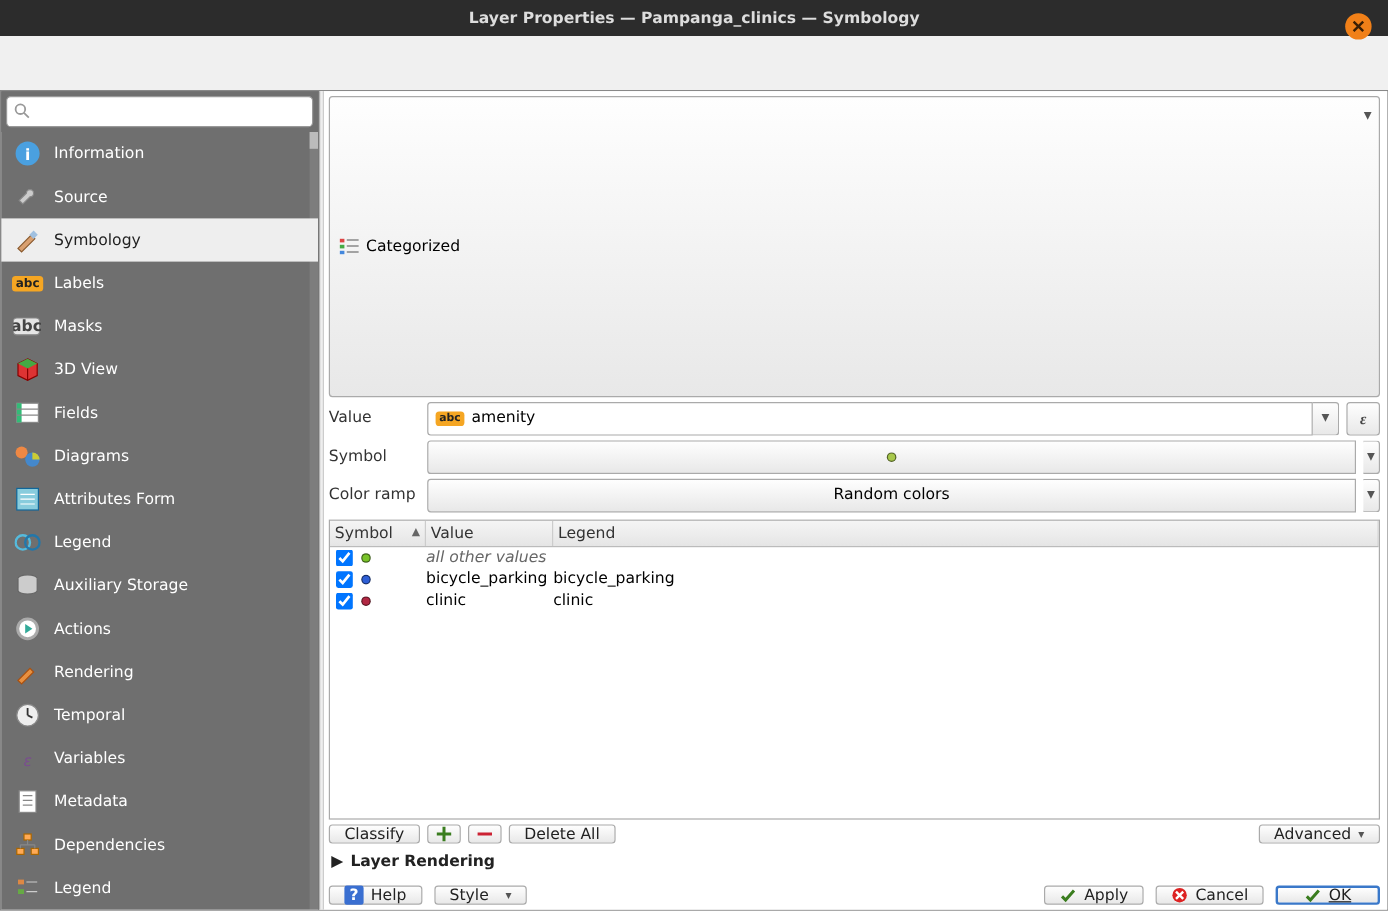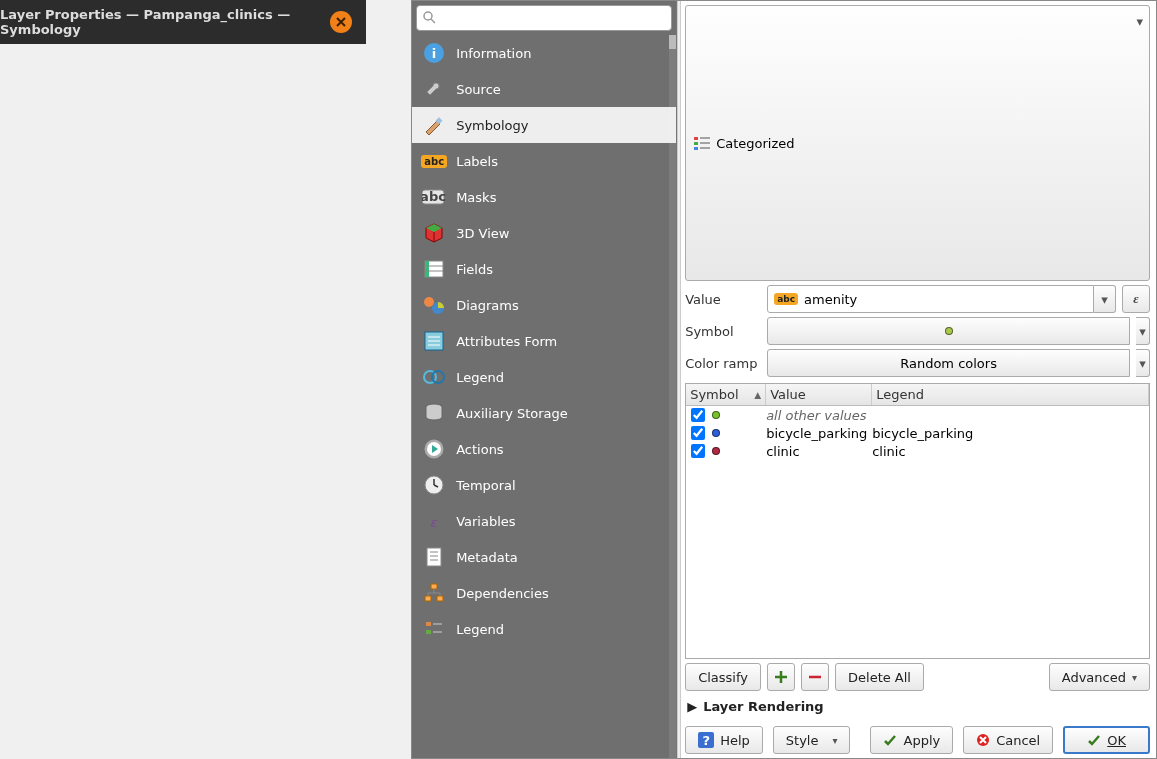--- a/index.html
+++ b/index.html
@@ -1,17 +1,17 @@
 <!DOCTYPE html>
 <html><head>
 <meta charset="utf-8">
 <style>
   * { box-sizing: border-box; margin: 0; padding: 0; font-family: "DejaVu Sans", "Liberation Sans", Arial, sans-serif; font-size: 13px; }
   body { background: #000; width: 1157px; height: 759px; overflow: hidden; }
-  .window { width: 1157px; height: 759px; background: #f0f0f0; display: flex; flex-direction: row; gap: 45px; }
+  .window { width: 1157px; height: 759px; background: #f0f0f0; display: flex; flex-direction: column; gap: 45px; }
   .titlebar { height: 44px; background: #2c2c2c; color: #ddd; display: flex; align-items: center; justify-content: center; position: relative; font-weight: bold; }
   .titlebar .close { position: absolute; right: 14px; top: 11px; width: 22px; height: 22px; border-radius: 11px; background: #f18018; display:flex; align-items:center; justify-content:center; color:#3a1e04; font-weight:bold; cursor:pointer; }
   .body { flex: 1; display: flex; border: 1px solid #888; margin: 0; background: #fff; }
   .left-pane { width: 265px; background: #6f6f6f; display:flex; flex-direction:column; position:relative; border-right:1px solid #777;}
   .search-wrap { padding:4px; background:#6f6f6f; }
   .search { width:100%; height:26px; background:#fff; border:1px solid #999; border-radius:4px; padding:0 6px 0 24px; }
   .search-wrap { position:relative; }
   .search-icon { position:absolute; left:10px; top:9px; color:#999; }
   .navlist { flex:1; overflow:hidden; }
   .navitem { height:36px; display:flex; align-items:center; padding-left:10px; gap:10px; color:#fff; cursor:pointer; }
@@ -37,21 +37,21 @@
   .th.symbol { width:80px; }
   .th.value { width:106px; }
   .th.legend { flex:1; }
   .tr { display:flex; height:18px; align-items:center; }
   .td.check { width:24px; display:flex; justify-content:center; }
   .td.swatch { width:56px; display:flex; align-items:center; padding-left:2px; }
   .td.value { width:106px; }
   .td.legend { flex:1; }
   .italic { font-style:italic; color:#666; }
   .dot { width:8px; height:8px; border-radius:4px; border:1px solid rgba(0,0,0,.5); }
-  .btn { height:28px; border:1px solid #aaa; border-radius:3px; background:linear-gradient(#fefefe,#e8e8e8); padding:0 12px; display:inline-flex; align-items:center; gap:6px; cursor:pointer; color:#222;}
+  .btn { height:16px; border:1px solid #aaa; border-radius:3px; background:linear-gradient(#fefefe,#e8e8e8); padding:0 12px; display:inline-flex; align-items:center; gap:6px; cursor:pointer; color:#222;}
   .btn.icon-only { padding:0; width:28px; justify-content:center; }
   .btn.primary-outline { border:2px solid #3a78c9; padding:0 22px; }
   .buttons-row { display:flex; gap:6px; align-items:center; }
   .buttons-row .spacer { flex:1; }
   .section-toggle { display:flex; align-items:center; gap:6px; padding:4px 2px; font-weight:bold; color:#222; cursor:pointer;}
   .footer-row { display:flex; gap:10px; align-items:center; padding-top:4px;}
   .footer-row .spacer { flex:1; }
   svg { display:block; }
   .abc-badge { background:#f5a623; color:#222; border-radius:3px; padding:1px 3px; font-size:10px; font-weight:bold;}
   .th-sort { font-size:9px; margin-left:auto; color:#666; }
@@ -191,20 +191,28 @@
                 <circle cx="11" cy="11" r="8" fill="none" stroke="#aaa" stroke-width="3"></circle>
                 <circle cx="11" cy="11" r="7" fill="#fff"></circle>
                 <path d="M9 7 L15 11 L9 15 Z" fill="#3a9"></path>
               </svg>
             </span>
           <span>Actions</span>
         </div>
         <div class="navitem">
           <span class="icon">
               <svg width="22" height="22">
+                <path d="M3 18 L13 8 l3 3 L6 21 z" fill="#e89040" stroke="#a85010"></path>
+              </svg>
+            </span>
+          <span>Rendering</span>
+        </div>
+        <div class="navitem">
+          <span class="icon">
+              <svg width="22" height="22">
                 <circle cx="11" cy="11" r="9" fill="#eee" stroke="#888"></circle>
                 <line x1="11" y1="11" x2="11" y2="5" stroke="#333" stroke-width="1.5"></line>
                 <line x1="11" y1="11" x2="15" y2="13" stroke="#333" stroke-width="1.5"></line>
               </svg>
             </span>
           <span>Temporal</span>
         </div>
         <div class="navitem">
           <span class="icon">
               <svg width="22" height="22">

